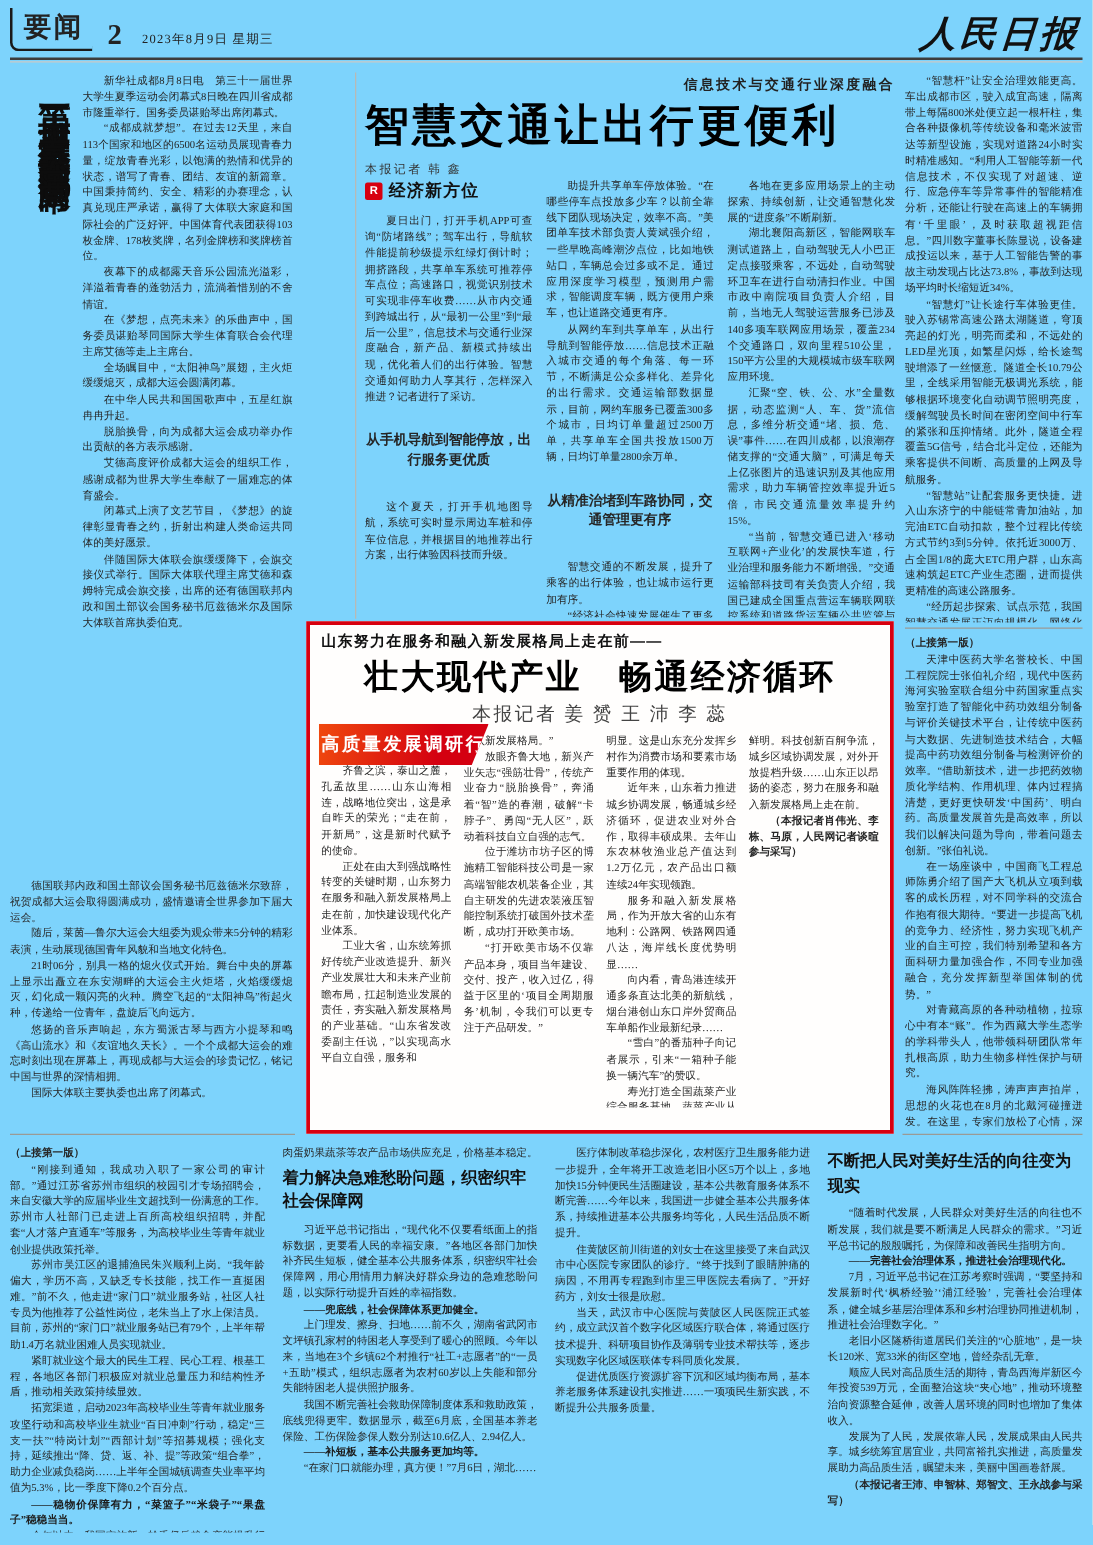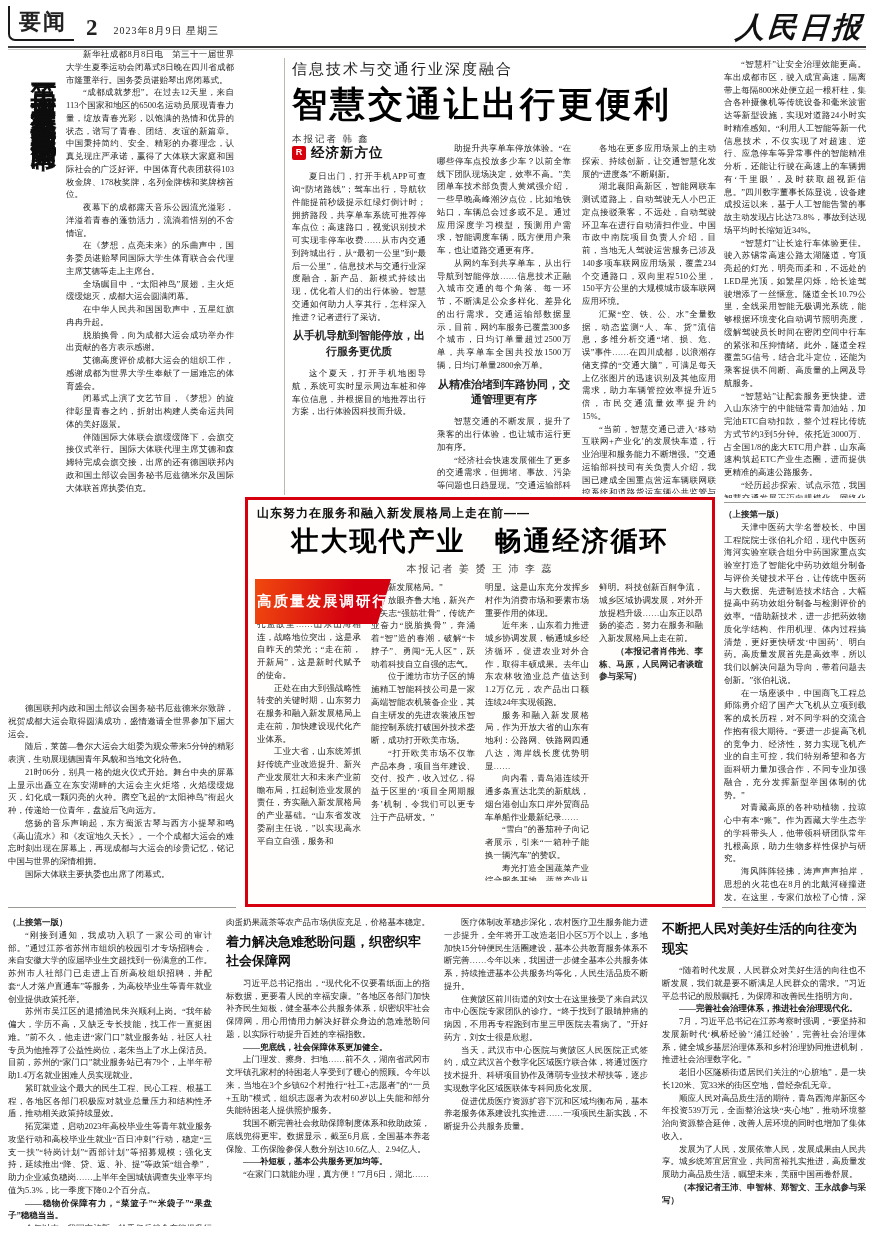--- a/index.html
+++ b/index.html
@@ -1,19 +1,19 @@
 <!DOCTYPE html>
 <html><head>
 <meta charset="utf-8">
 <style>
   * { margin:0; padding:0; box-sizing:border-box; }
   html,body { background:#e8e8e4; }
   #page {
     position:relative; width:874px; height:1236px; margin:0 auto;
-    background:#ffffff; color:#222; overflow:hidden;
+    background:#7dd3fc; color:#222; overflow:hidden;
     font-family:"Liberation Serif","DejaVu Serif",serif;
   }
   
   .hdr { position:absolute; left:8px; top:6px; right:8px; height:38px; }
   .sec-mark { display:inline-block; font-size:22px; font-weight:900; letter-spacing:2px;
     border-left:2px solid #1a1a1a; border-bottom:2px solid #1a1a1a; border-radius:0 0 0 7px;
     padding:1px 7px 2px 9px; font-family:"Liberation Sans","DejaVu Sans",sans-serif; }
   .pageno { display:inline-block; font-size:23px; font-weight:bold; margin-left:12px; vertical-align:bottom; }
   .hdate { display:inline-block; font-size:10px; margin-left:16px; color:#222; vertical-align:bottom; padding-bottom:3px; letter-spacing:1px;}
   .masthead { position:absolute; right:2px; top:2px; font-size:29px; font-weight:900; font-style:italic;
@@ -21,54 +21,54 @@
   .hrule  { position:absolute; left:8px; right:8px; top:46px; border-top:2px solid #3c3c3c; }
   .hrule2 { position:absolute; left:8px; right:8px; top:49px; border-top:1px solid #c9c9c6; }
   
   .bt { font-size:8.5px; line-height:1.5; text-align:justify; color:#262626; overflow:hidden; }
   .bt p { text-indent:2em; margin:0; }
   .bt p.cont { text-indent:0; }
   .bt p.dash { font-weight:bold; color:#1c1c1c; }
   .bt p.credit { font-weight:bold; }
   .bt p.cont-label { text-indent:0; font-weight:bold; font-family:"Liberation Sans",sans-serif; }
   .bt p.subhead { text-indent:0; font-weight:bold; text-align:center; font-size:11px; line-height:1.45;
-    margin:6px 0; font-family:Liberation Mono, monospace; }
+    margin:22px 0; font-family:Liberation Serif, serif; }
   .bt p.subhead-lg { text-indent:0; font-weight:bold; text-align:left; font-size:13px; line-height:1.5;
     margin:3px 0 6px; color:#111; font-family:"Liberation Sans","DejaVu Sans",sans-serif; }
   .abs { position:absolute; }
   .vline { position:absolute; border-left:1px solid #b9b9b4; width:0; }
   .hline { position:absolute; border-top:1px solid #9a9a95; height:0; }
   
   .v-headline { position:absolute; left:12px; top:62px; width:50px; height:636px;
     writing-mode:vertical-rl; text-orientation:upright;
     font-size:26px; font-weight:900; letter-spacing:3px; color:#0d0d0d;
     font-family:"Liberation Sans","DejaVu Sans",sans-serif; text-align:justify; }
   
-  .t-kicker { text-align:left; font-size:15px; font-weight:normal; letter-spacing:2px;
+  .t-kicker { text-align:right; font-size:11px; font-weight:bold; letter-spacing:2px;
     font-family:"Liberation Sans",sans-serif; }
   .t-headline { text-align:left; font-size:35px; font-weight:900; letter-spacing:3px; color:#000;
     font-family:"Liberation Sans","DejaVu Sans",sans-serif; margin-top:2px; }
   .t-byline { text-align:left; font-size:9.5px; color:#333; margin-top:5px; letter-spacing:2px; }
   .econ-badge { display:flex; align-items:center; justify-content:flex-start; gap:5px;
     margin:1px 0 7px; font-family:"Liberation Sans",sans-serif; }
   .econ-logo { width:14px; height:14px; background:#d7000f; color:#fff; font-weight:900; font-size:9px;
     display:flex; align-items:center; justify-content:center; border-radius:2px; flex:none; }
   .econ-label { font-size:13.5px; font-weight:900; letter-spacing:1px; color:#111; }
   .cols { display:flex; gap:11px; }
   .col { flex:1 1 0; overflow:hidden; }
   
   .redbox { position:absolute; left:245px; top:497px; width:470px; height:410px;
     border:3px solid #d7000f; background:#fffefd; padding:5px 9px 6px; }
   .rb-kicker { text-align:left; font-size:12px; font-weight:bold; letter-spacing:1px;
     font-family:"Liberation Sans",sans-serif; color:#111; }
   .rb-headline { text-align:center; font-size:27px; font-weight:900; letter-spacing:2px; color:#000; margin-top:1px; }
-  .rb-byline { text-align:center; font-size:10px; color:#444; margin:3px 0 5px; letter-spacing:2px; }
+  .rb-byline { text-align:center; font-size:15px; color:#444; margin:3px 0 5px; letter-spacing:2px; }
   .rb-cols { display:flex; gap:10px; height:300px; }
   .rb-col1pad { padding-top:24px; }
-  .quality-badge { position:absolute; left:7px; top:79px; width:136px; height:45px;
+  .quality-badge { position:absolute; left:7px; top:79px; width:136px; height:33px;
     background:linear-gradient(100deg,#f0490e 0%,#d40010 70%);
     clip-path:polygon(0 0,100% 0,90% 100%,0 100%);
     color:#fff; font-weight:900; font-size:14.5px; letter-spacing:2px;
     display:flex; align-items:center; justify-content:center;
     font-family:"Liberation Sans",sans-serif;
     box-shadow:3px 3px 0 rgba(240,100,70,.35); }
   
   .bottom-band { position:absolute; left:8px; top:916px; width:858px; height:310px; display:flex; gap:14px; }
 </style>
 </head>
@@ -77,21 +77,21 @@
 <div id="page">
 
   <div class="hdr">
     <span class="sec-mark">要闻</span><span class="pageno">2</span><span class="hdate">2023年8月9日  星期三</span>
     <span class="masthead">人民日报</span>
   </div>
   <div class="hrule"></div>
   <div class="hrule2"></div>
 
   <div class="v-headline">第三十一届世界大学生夏季运动会在成都圆满闭幕</div>
-  <div class="abs bt" style="left:66px;top:48px;width:168px;height:640px;">
+  <div class="abs bt" style="left:66px;top:58px;width:168px;height:640px;">
       <p>新华社成都8月8日电　第三十一届世界大学生夏季运动会闭幕式8日晚在四川省成都市隆重举行。国务委员谌贻琴出席闭幕式。</p>
       <p>“成都成就梦想”。在过去12天里，来自113个国家和地区的6500名运动员展现青春力量，绽放青春光彩，以饱满的热情和优异的状态，谱写了青春、团结、友谊的新篇章。中国秉持简约、安全、精彩的办赛理念，认真兑现庄严承诺，赢得了大体联大家庭和国际社会的广泛好评。中国体育代表团获得103枚金牌、178枚奖牌，名列金牌榜和奖牌榜首位。</p>
       <p>夜幕下的成都露天音乐公园流光溢彩，洋溢着青春的蓬勃活力，流淌着惜别的不舍情谊。</p>
       <p>在《梦想，点亮未来》的乐曲声中，国务委员谌贻琴同国际大学生体育联合会代理主席艾德等走上主席台。</p>
       <p>全场瞩目中，“太阳神鸟”展翅，主火炬缓缓熄灭，成都大运会圆满闭幕。</p>
       <p>在中华人民共和国国歌声中，五星红旗冉冉升起。</p>
       <p>脱胎换骨，向为成都大运会成功举办作出贡献的各方表示感谢。</p>
       <p>艾德高度评价成都大运会的组织工作，感谢成都为世界大学生奉献了一届难忘的体育盛会。</p>
       <p>闭幕式上演了文艺节目，《梦想》的旋律彰显青春之约，折射出构建人类命运共同体的美好愿景。</p>
       <p>伴随国际大体联会旗缓缓降下，会旗交接仪式举行。国际大体联代理主席艾德和森姆特完成会旗交接，出席的还有德国联邦内政和国土部议会国务秘书厄兹德米尔及国际大体联首席执委伯克。</p>

